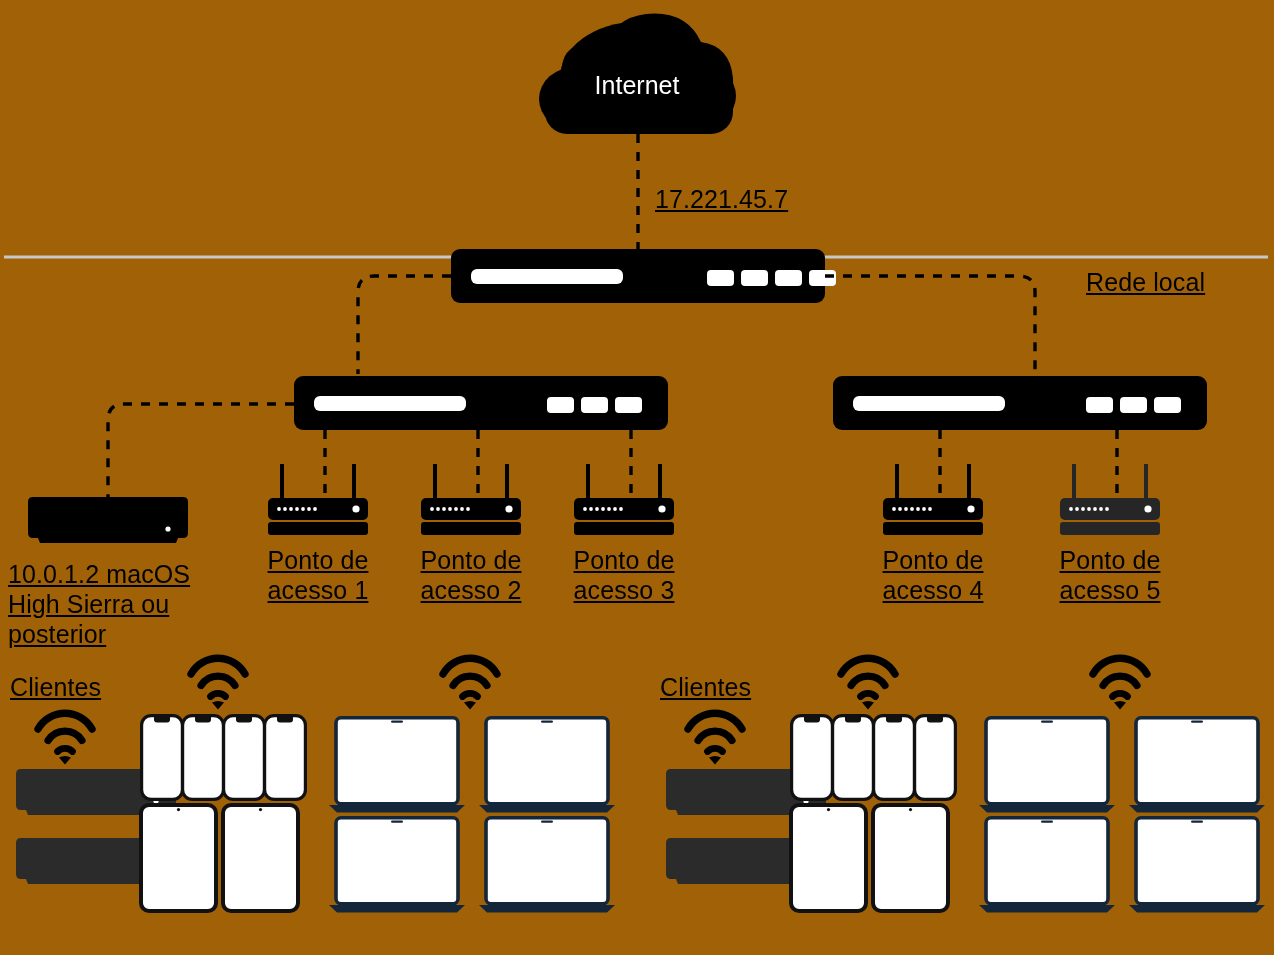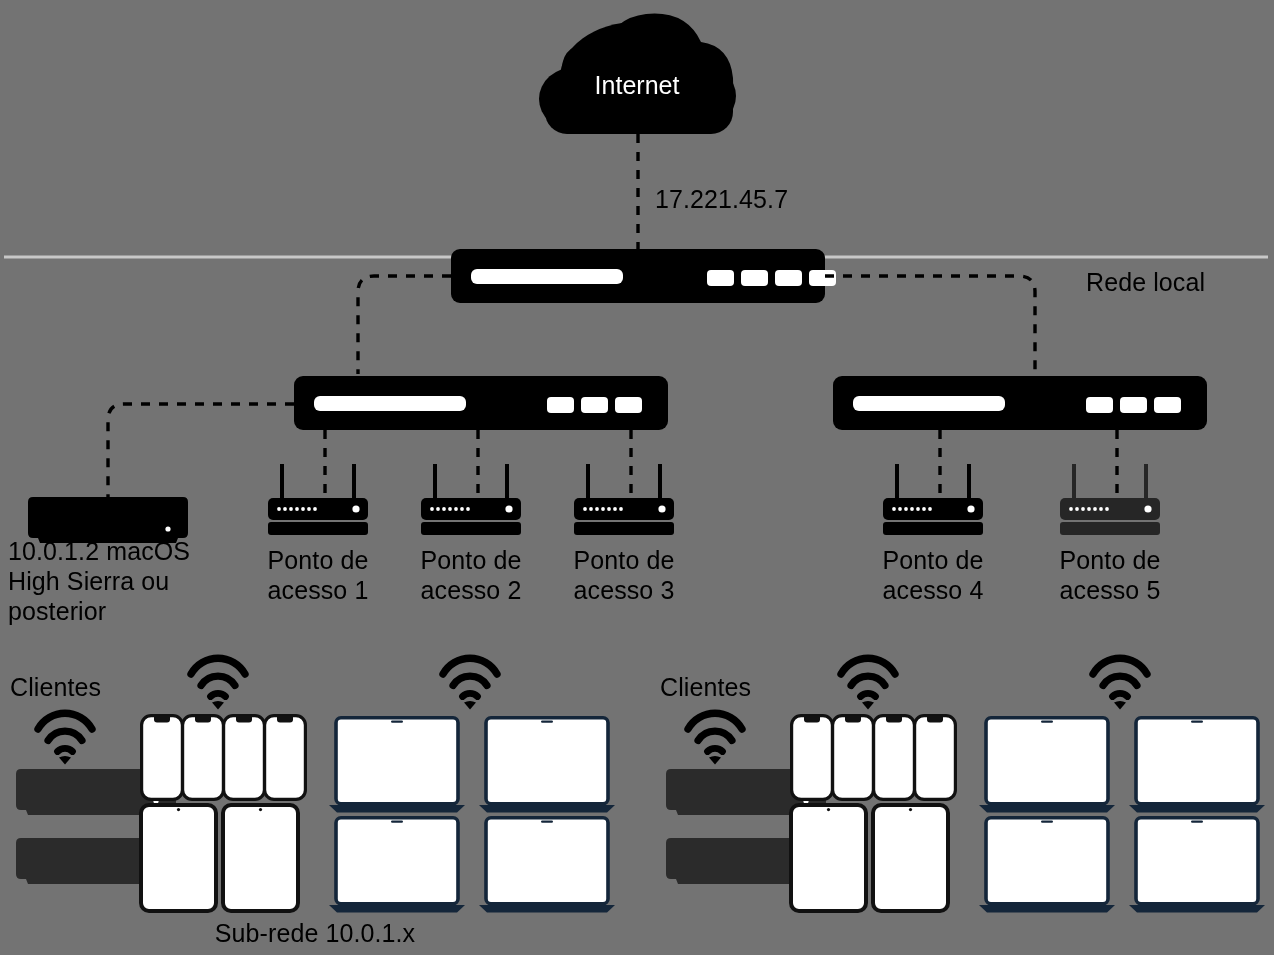--- a/index.html
+++ b/index.html
@@ -1,21 +1,21 @@
 <!DOCTYPE html>
 <html><head>
 <meta charset="utf-8">
 <style>
   html,body{margin:0;padding:0;background:#fff;}
   body{width:1274px;height:955px;overflow:hidden;
        font-family:"Liberation Sans","DejaVu Sans",sans-serif;}
-  #stage{position:relative;width:1274px;height:955px;background:#737373;}
+  #stage{position:relative;width:1274px;height:955px;background:#a16207;}
   svg.layer{position:absolute;top:0;left:0;width:1274px;height:955px;}
   .lbl{position:absolute;text-align:center;color:#000;
-       font-size:25px;line-height:30px;letter-spacing:.1px;white-space:pre-line;}
+       font-size:25px;line-height:30px;letter-spacing:.1px;white-space:pre-line;text-decoration:underline;}
   .lbl-left{text-align:left;}
   .cloudtext{position:absolute;color:#fff;font-size:25px;text-align:center;}
 </style>
 </head>
 <body>
 
 <div id="stage">
 
   <svg class="layer" viewBox="0 0 1274 955">
     <defs>
@@ -244,32 +244,31 @@
       </g>
   </svg>
 
   <div class="cloudtext" style="left:556px;top:71px;width:162px;">Internet</div>
 
   <div class="lbl lbl-left" style="left:655px;top:184px;width:220px;">17.221.45.7</div>
 
   <div class="lbl lbl-left" style="left:1086px;top:267px;width:210px;">Rede local</div>
 
 
-  <div class="lbl lbl-left" style="left:8px;top:536px;width:220px;">10.0.1.2 macOS
+  <div class="lbl lbl-left" style="left:8px;top:559px;width:220px;">10.0.1.2 macOS
 High Sierra ou
 posterior</div>
 
   <div class="lbl" style="left:253px;top:545px;width:130px;">Ponto de
 acesso 1</div>
   <div class="lbl" style="left:406px;top:545px;width:130px;">Ponto de
 acesso 2</div>
   <div class="lbl" style="left:559px;top:545px;width:130px;">Ponto de
 acesso 3</div>
   <div class="lbl" style="left:868px;top:545px;width:130px;">Ponto de
 acesso 4</div>
   <div class="lbl" style="left:1045px;top:545px;width:130px;">Ponto de
 acesso 5</div>
 
   <div class="lbl lbl-left" style="left:10px;top:672px;width:180px;">Clientes</div>
   <div class="lbl lbl-left" style="left:660px;top:672px;width:180px;">Clientes</div>
 
-  <div class="lbl" style="left:150px;top:918px;width:330px;">Sub-rede 10.0.1.x</div>
 </div>
 
 </body></html>

